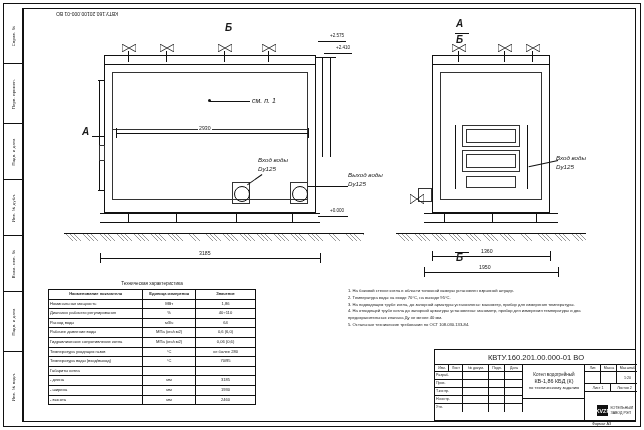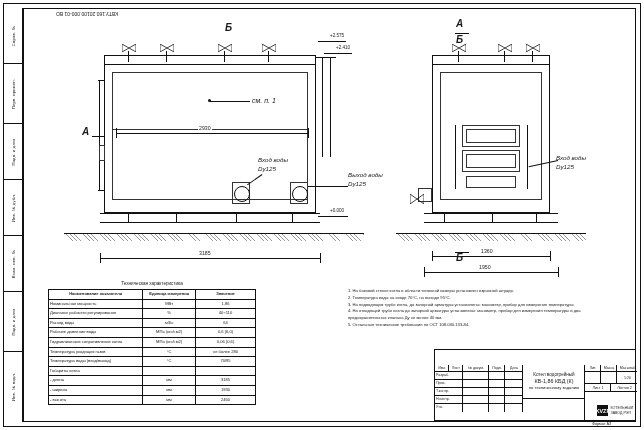--- a/index.html
+++ b/index.html
@@ -318,20 +318,21 @@
 
   <div class="notes">
     <div>1. На боковой стенке котла в области топочной камеры установлен взрывной штуцер.</div>
     <div>2. Температура воды на входе 70°С, на выходе 95°С.</div>
     <div>3. На подводящем трубе котла, до запорной арматуры установлены: манометр, прибор для измерения температуры.</div>
     <div>4. На отводящей трубе котла до запорной арматуры установлены: манометр, прибор для измерения температуры и два предохранительных клапана Ду не менее 40 мм.</div>
     <div>5. Остальные технические требования по ОСТ 108.030.133-84.</div>
   </div>
 
   <div class="stamp">
+    <div class="big">КВТУ.160.201.00.000-01 ВО</div>
     <div class="st-grid">
 
       <div class="cellb" style="left:0;top:0;width:14px;height:7px;text-align:center;">Изм.</div>
       <div class="cellb" style="left:14px;top:0;width:14px;height:7px;text-align:center;">Лист</div>
       <div class="cellb" style="left:28px;top:0;width:26px;height:7px;text-align:center;">№ докум.</div>
       <div class="cellb" style="left:54px;top:0;width:16px;height:7px;text-align:center;">Подп.</div>
       <div class="cellb" style="left:70px;top:0;width:18px;height:7px;text-align:center;">Дата</div>
 
       <div class="cellb" style="left:0;top:7px;width:28px;height:8px;">Разраб.</div>
       <div class="cellb" style="left:28px;top:7px;width:26px;height:8px;"></div>

